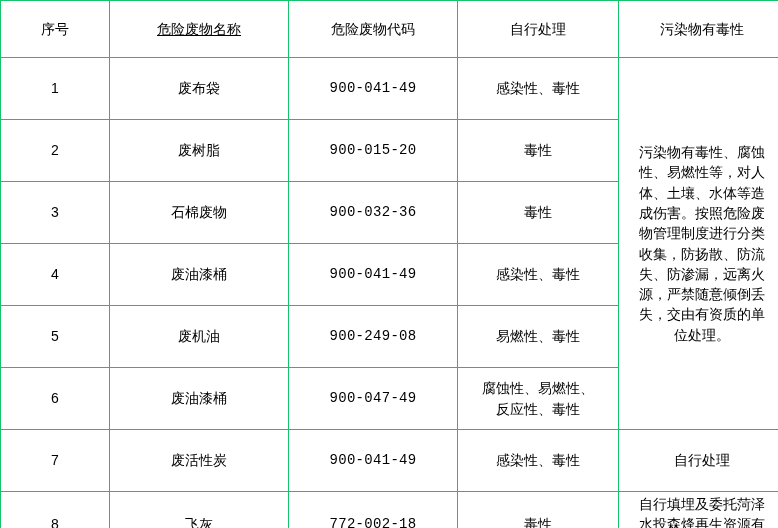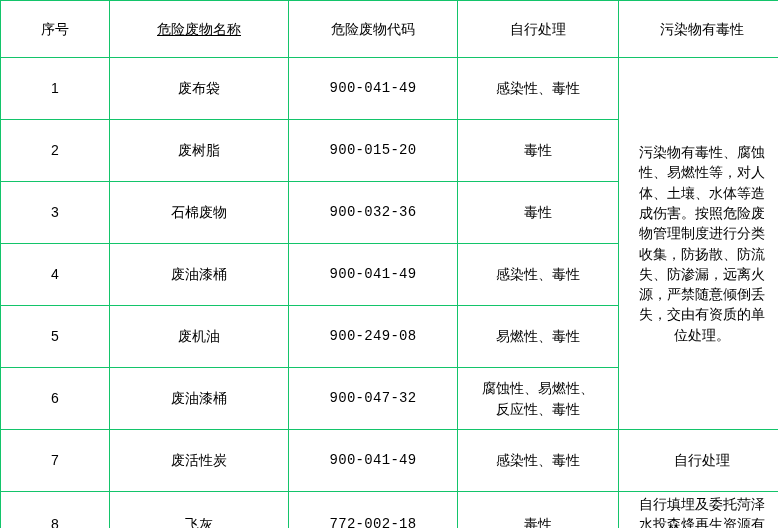--- a/index.html
+++ b/index.html
@@ -110,21 +110,21 @@
     </tr>
     <tr>
       <td>5</td>
       <td>废机油</td>
       <td class="cell-code">900-249-08</td>
       <td>易燃性、毒性</td>
     </tr>
     <tr>
       <td>6</td>
       <td>废油漆桶</td>
-      <td class="cell-code">900-047-32</td>
+      <td class="cell-code">900-047-49</td>
       <td class="haz-two-line">
         <div>腐蚀性、易燃性、</div>
         <div>反应性、毒性</div>
       </td>
     </tr>
     <tr>
       <td>7</td>
       <td>废活性炭</td>
       <td class="cell-code">900-041-49</td>
       <td>感染性、毒性</td>

